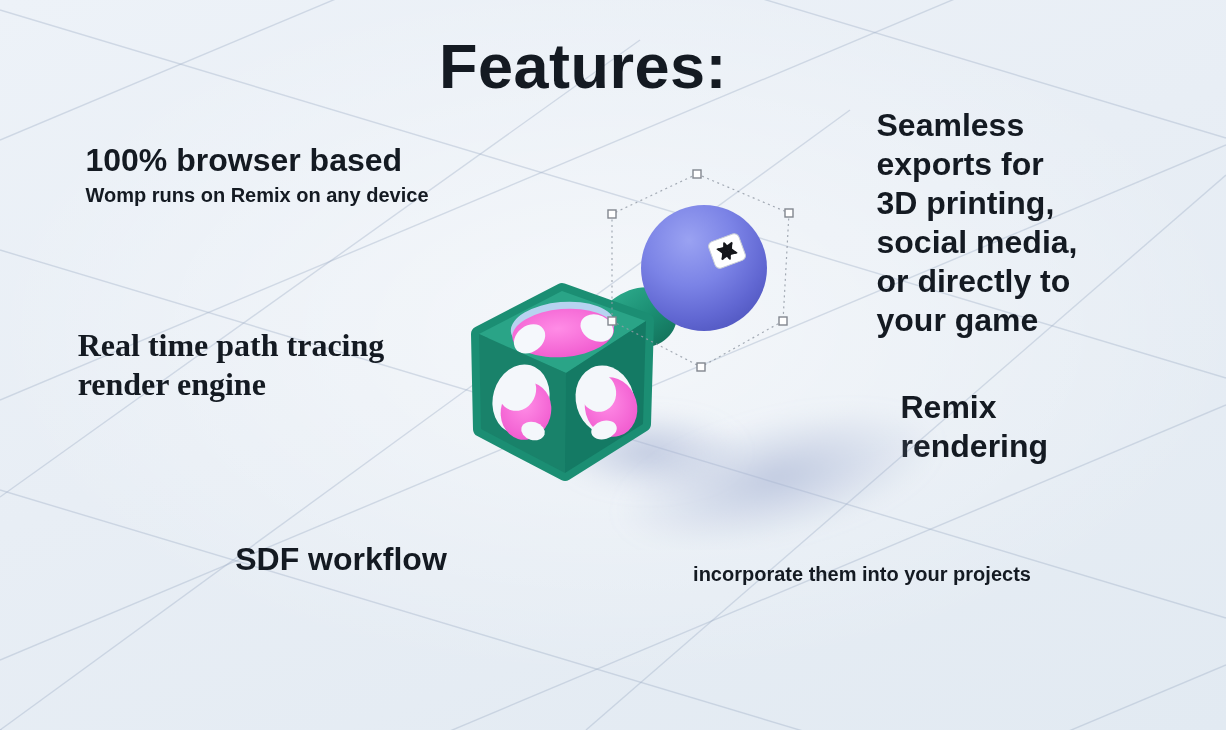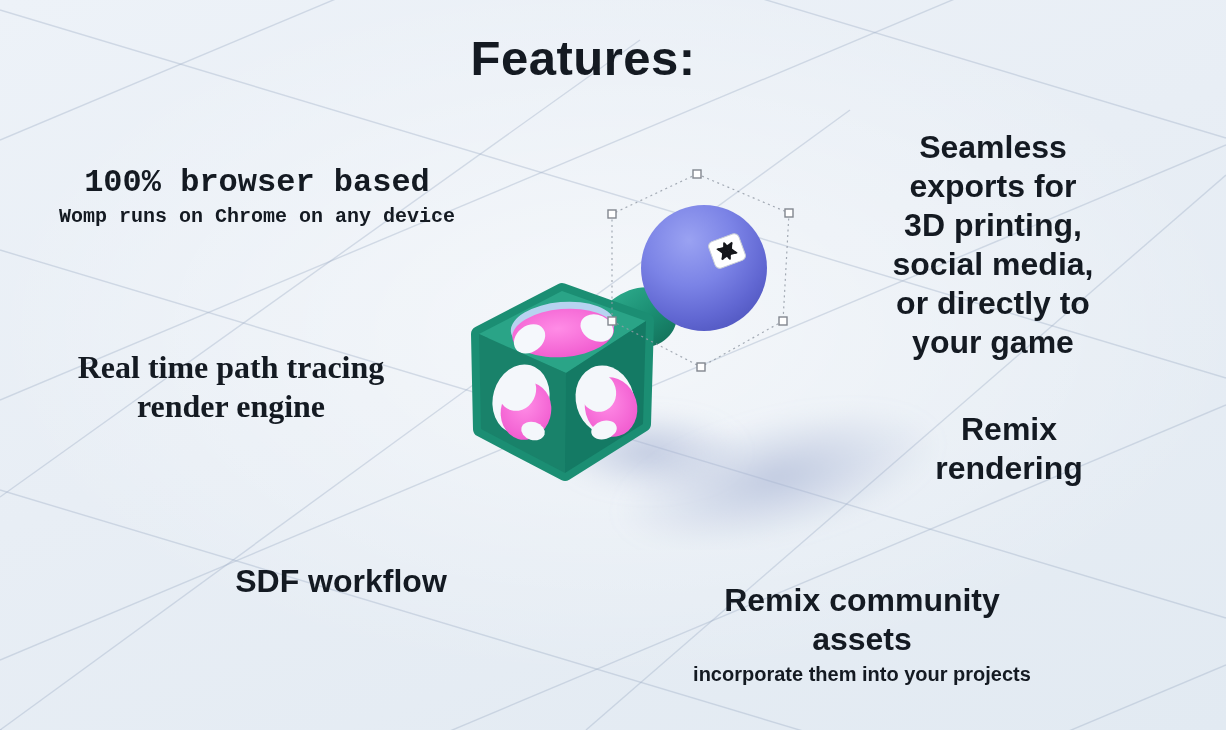--- a/index.html
+++ b/index.html
@@ -7,26 +7,26 @@
     position:relative;width:1226px;height:730px;overflow:hidden;
     background:
       radial-gradient(ellipse 900px 500px at 50% 45%, rgba(255,255,255,0.55), rgba(255,255,255,0) 70%),
       linear-gradient(160deg,#edf2f8 0%,#e8eef5 45%,#e2eaf2 100%);
     font-family:"Liberation Sans",sans-serif;
     color:#141a22;
   }
   .grid{position:absolute;left:0;top:0;width:1226px;height:730px;}
   .title{
     position:absolute;left:583px;top:30px;transform:translateX(-50%);
-    font-size:49px;font-weight:bold;letter-spacing:.5px;white-space:nowrap;
+    font-size:63px;font-weight:bold;letter-spacing:.5px;white-space:nowrap;
   }
-  .feature{position:absolute;transform:translateX(-50%);text-align:center;margin-top:22px;}
+  .feature{position:absolute;transform:translateX(-50%);text-align:left;}
   .fh{font-size:32px;font-weight:bold;line-height:39px;white-space:pre-line;}
   .fs{font-size:20px;font-weight:bold;line-height:24px;white-space:pre-line;margin-top:3px;}
-  .f-tl{left:257px;top:141px;font-family:Liberation Mono, monospace;}
+  .f-tl{left:257px;top:141px;}
   .f-tr{left:993px;top:106px;}
   .f-ml{left:231px;top:326px;font-family:Liberation Serif, serif;}
   .f-mr{left:1009px;top:388px;}
   .f-bl{left:341px;top:540px;}
   .f-br{left:862px;top:559px;}
   .scene{position:absolute;left:420px;top:150px;width:560px;height:400px;}
 </style>
 </head>
 <body>
 
@@ -47,21 +47,21 @@
       <line x1="0" y1="497" x2="640" y2="40"></line>
       <line x1="0" y1="730" x2="850" y2="110"></line>
       <line x1="586" y1="730" x2="1226" y2="175"></line>
     </g>
   </svg>
 
   <div class="title">Features:</div>
 
   <div class="feature f-tl">
     <div class="fh">100% browser based</div>
-    <div class="fs">Womp runs on Chrome on any device</div>
+    <div class="fs">Womp runs on Remix on any device</div>
   </div>
 
   <div class="feature f-tr">
     <div class="fh">Seamless exports for
 3D printing, social media,
 or directly to your game</div>
   </div>
 
   <div class="feature f-ml">
     <div class="fh">Real time path tracing
@@ -70,21 +70,20 @@
 
   <div class="feature f-mr">
     <div class="fh">Remix rendering</div>
   </div>
 
   <div class="feature f-bl">
     <div class="fh">SDF workflow</div>
   </div>
 
   <div class="feature f-br">
-    <div class="fh">Remix community assets</div>
     <div class="fs">incorporate them into your projects</div>
   </div>
 
   <svg class="scene" viewBox="420 150 560 400">
     <defs>
       <radialGradient id="sphereG" cx="38%" cy="28%" r="80%">
         <stop offset="0%" stop-color="#9aa2f2"></stop>
         <stop offset="45%" stop-color="#7b83e6"></stop>
         <stop offset="78%" stop-color="#6167d2"></stop>
         <stop offset="100%" stop-color="#5056bf"></stop>

